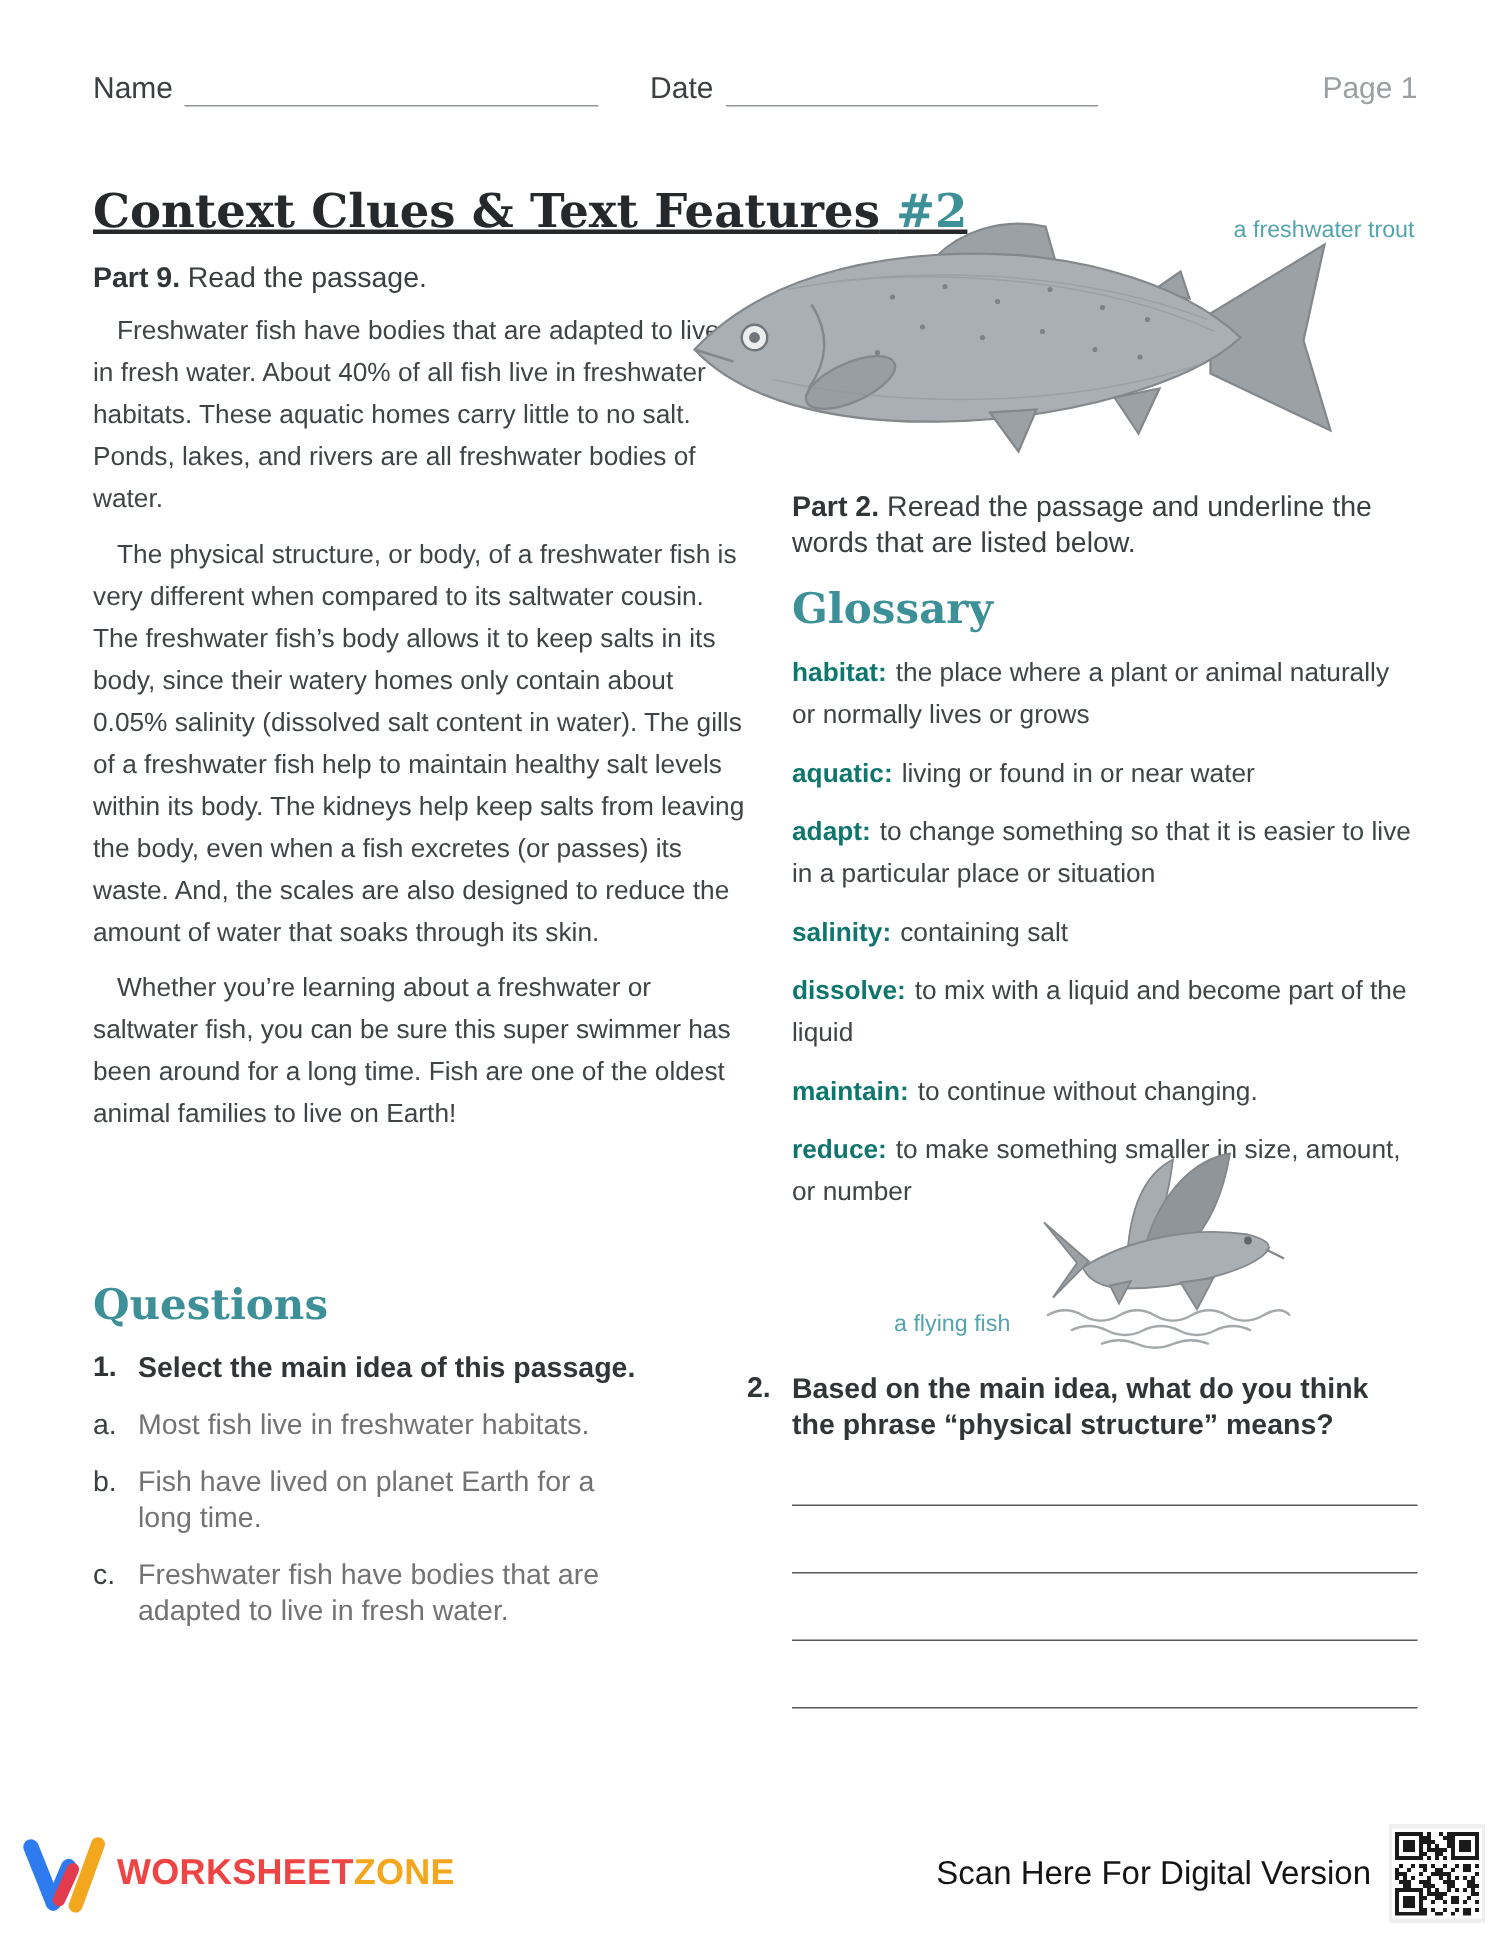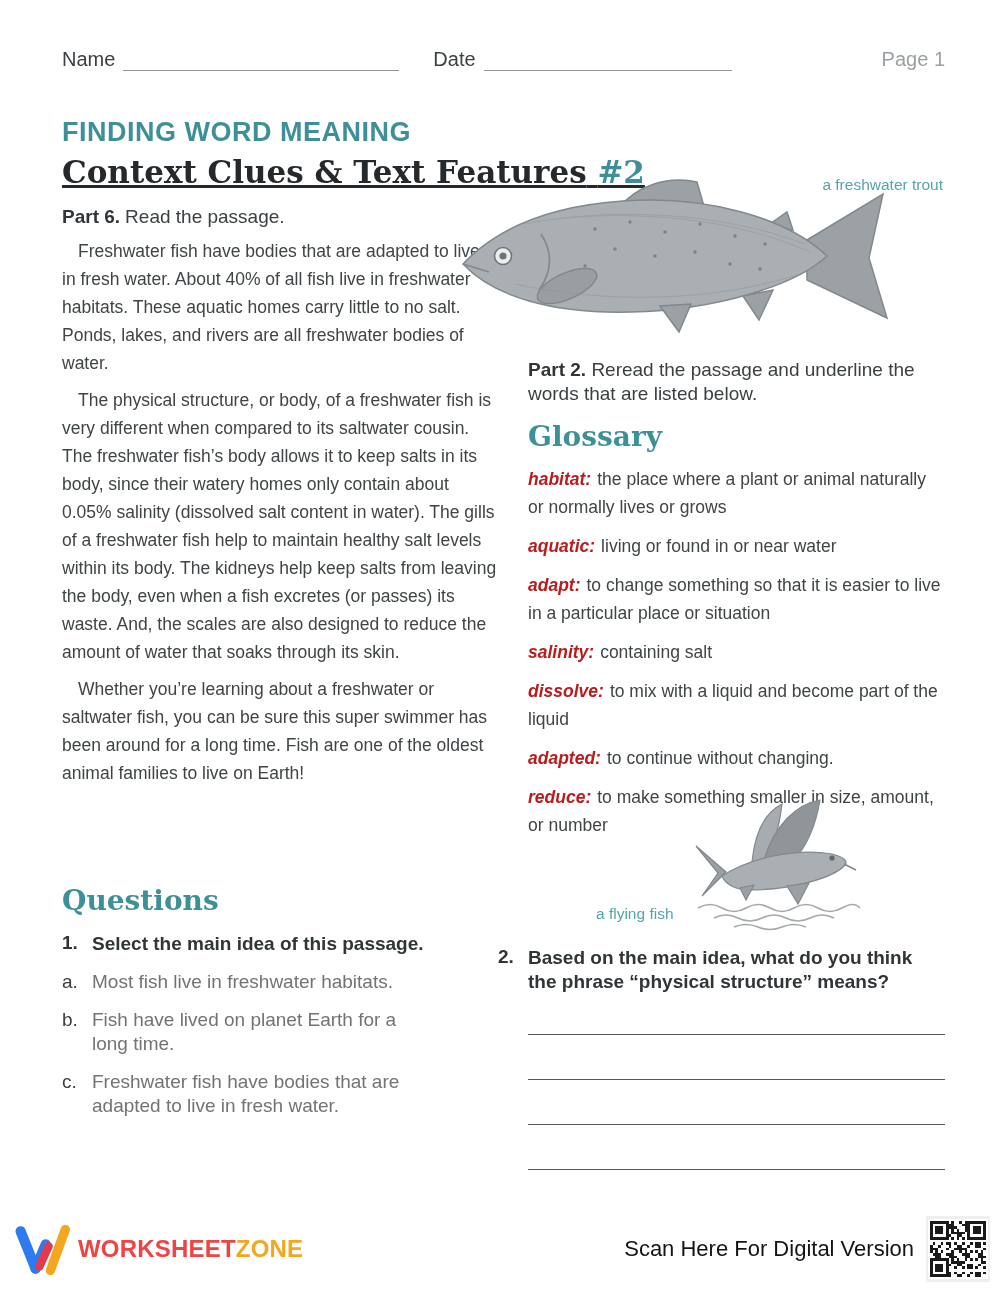--- a/index.html
+++ b/index.html
@@ -40,21 +40,21 @@
   .fig-flyfish { position:absolute; left:694px; top:606px; width:170px; height:135px; }
   .cap-fly { left:-98px; bottom:8px; white-space:nowrap; }
 
   .col-r .spacer-top { height:168px; }
   .part2 { font-size:19px; line-height:24px; color:#303538; }
   .part2 span { font-weight:normal; color:#3a3f42; }
 
   .sect-head { font-family:"DejaVu Serif","Liberation Serif",serif; font-weight:bold; font-size:28px; color:#3d9098; margin-top:14px; }
   .glossary { margin-top:12px; }
   .gentry { font-size:17.5px; line-height:28px; margin-bottom:11px; }
-  .gterm { font-weight:bold; color:#b91c1c; margin-right:6px;font-style:italic; }
+  .gterm { font-weight:bold; color:#0f766e; margin-right:6px; }
 
   
   .qrow { display:flex; margin-top:34px; }
   .q-left { width:436px; flex:none; }
   .q-right { flex:1; padding-top:47px; }
   .qhead { margin-top:0; }
   .qitem { display:flex; font-size:19px; margin-top:15px; }
   .qnum { width:30px; flex:none; font-weight:bold; color:#303538; }
   .qtext { font-weight:bold; color:#303538; line-height:24px; }
   .opt { display:flex; font-size:19px; margin-top:14px; line-height:24px; }
@@ -81,21 +81,20 @@
 
   <div class="header">
     <span>Name</span>
     <span class="write-line name-line"></span>
     <span class="date-label">Date</span>
     <span class="write-line date-line"></span>
     <span class="page-num">Page 1</span>
   </div>
 
   <div class="titleblock">
-    <div class="kicker">FINDING WORD MEANING</div>
     <div class="main-title">
       <span>Context Clues &amp; Text Features</span>
       <span class="hash">#2</span>
     </div>
   </div>
 
   <div class="content">
 
     <div class="fig-trout">
       <span class="fig-caption cap-trout">a freshwater trout</span>
@@ -153,21 +152,21 @@
           <path d="M20,122 Q32,116 44,122 T68,122 T92,122 T116,122 T140,122"></path>
           <path d="M40,131 Q52,126 64,131 T88,131 T112,131"></path>
         </g>
       </svg>
     </div>
 
     <div class="cols">
 
       <div class="col-l">
         <p class="part-head">
-          <strong>Part 6.</strong><span>Read the passage.</span>
+          <strong>Part 9.</strong><span>Read the passage.</span>
         </p>
         <div class="passage">
           <p>Freshwater fish have bodies that are adapted to live in fresh water. About 40% of all fish live in freshwater habitats. These aquatic homes carry little to no salt. Ponds, lakes, and rivers are all freshwater bodies of water.</p>
           <p>The physical structure, or body, of a freshwater fish is very different when compared to its saltwater cousin. The freshwater fish’s body allows it to keep salts in its body, since their watery homes only contain about 0.05% salinity (dissolved salt content in water). The gills of a freshwater fish help to maintain healthy salt levels within its body. The kidneys help keep salts from leaving the body, even when a fish excretes (or passes) its waste. And, the scales are also designed to reduce the amount of water that soaks through its skin.</p>
           <p>Whether you’re learning about a freshwater or saltwater fish, you can be sure this super swimmer has been around for a long time. Fish are one of the oldest animal families to live on Earth!</p>
         </div>
       </div>
 
       <div class="col-r">
         <div class="spacer-top"></div>
@@ -175,21 +174,21 @@
           <strong>Part 2.</strong>
           <span>Reread the passage and underline the words that are listed below.</span>
         </p>
         <div class="sect-head">Glossary</div>
         <div class="glossary">
           <div class="gentry"><span class="gterm">habitat:</span><span>the place where a plant or animal naturally or normally lives or grows</span></div>
           <div class="gentry"><span class="gterm">aquatic:</span><span>living or found in or near water</span></div>
           <div class="gentry"><span class="gterm">adapt:</span><span>to change something so that it is easier to live in a particular place or situation</span></div>
           <div class="gentry"><span class="gterm">salinity:</span><span>containing salt</span></div>
           <div class="gentry"><span class="gterm">dissolve:</span><span>to mix with a liquid and become part of the liquid</span></div>
-          <div class="gentry"><span class="gterm">adapted:</span><span>to continue without changing.</span></div>
+          <div class="gentry"><span class="gterm">maintain:</span><span>to continue without changing.</span></div>
           <div class="gentry"><span class="gterm">reduce:</span><span>to make something smaller in size, amount, or number</span></div>
         </div>
       </div>
     </div>
 
     <div class="qrow">
       <div class="q-left">
         <div class="sect-head qhead">Questions</div>
         <div class="qitem">
           <span class="qnum">1.</span>

